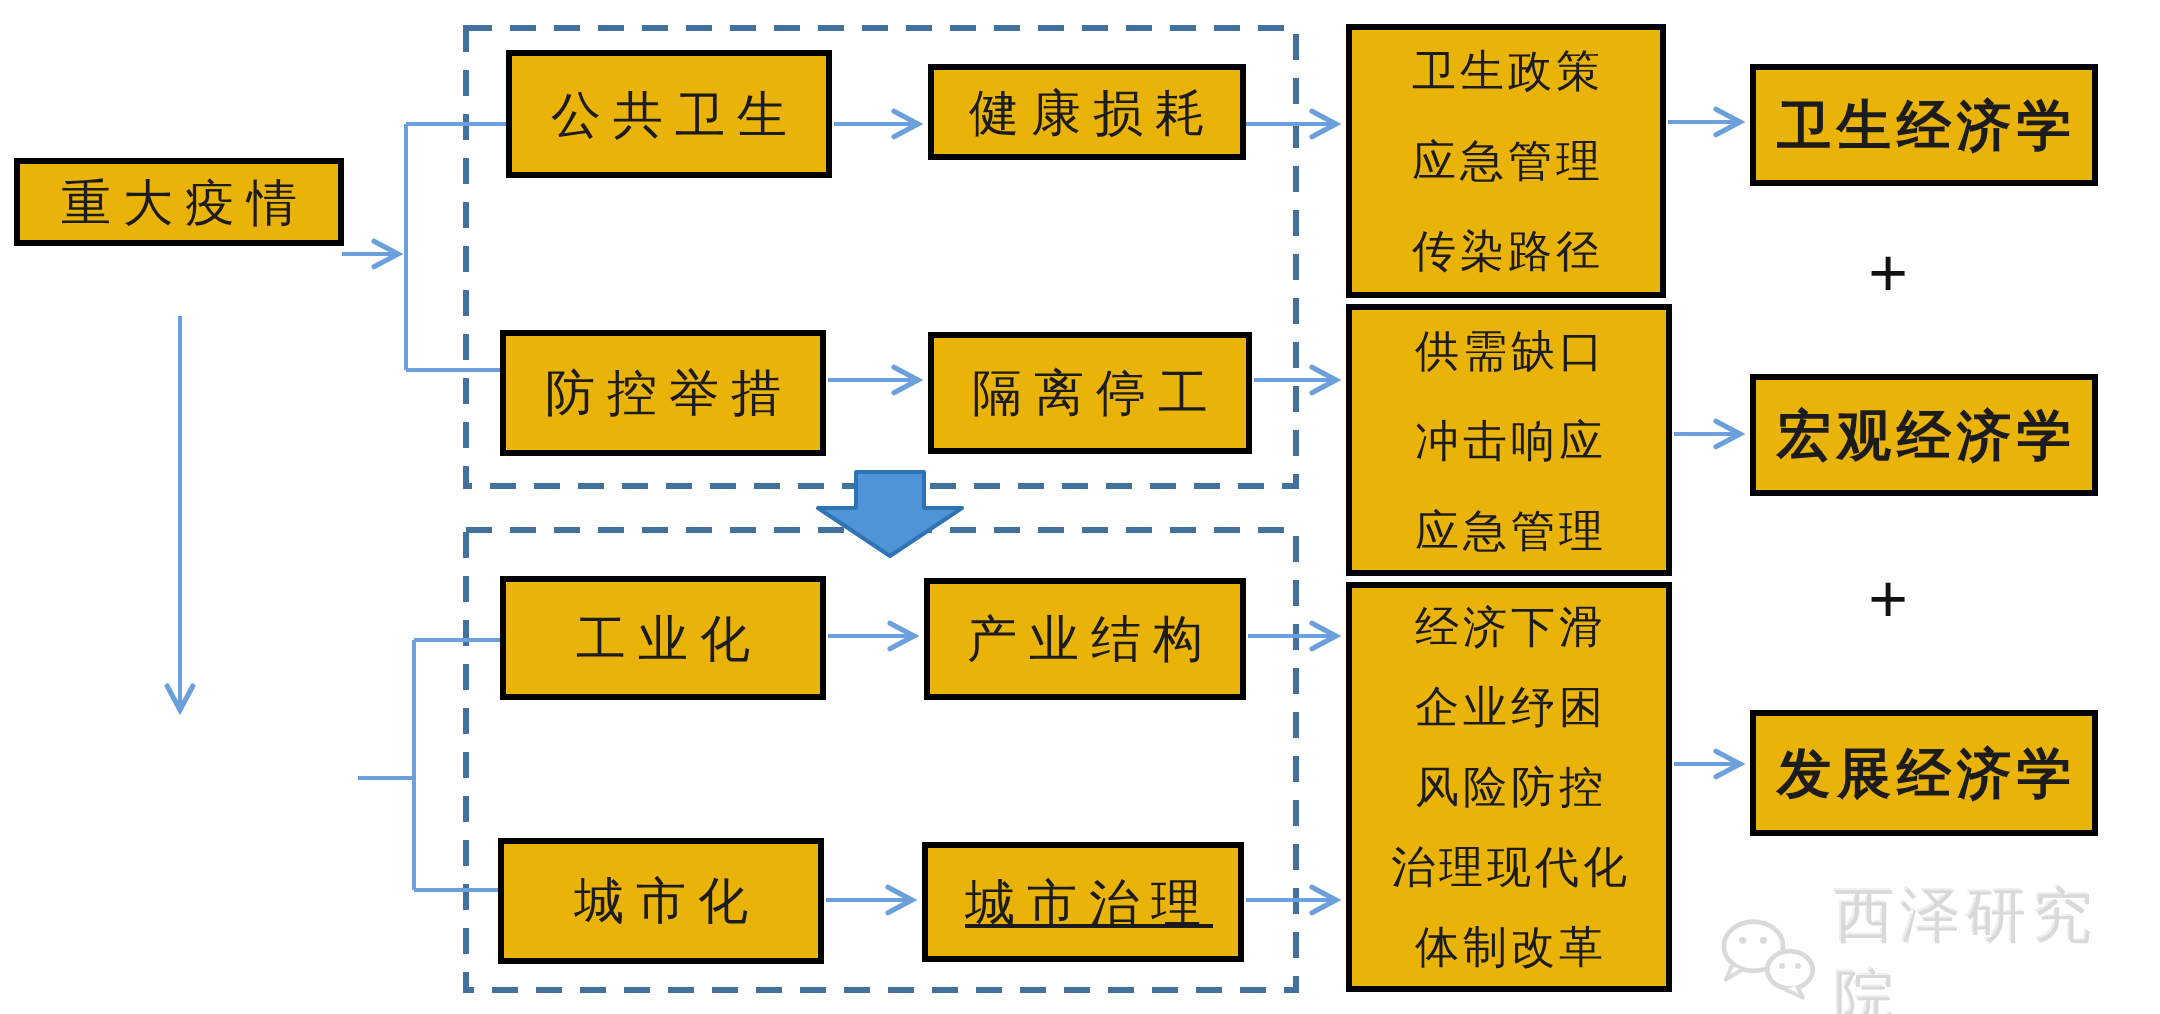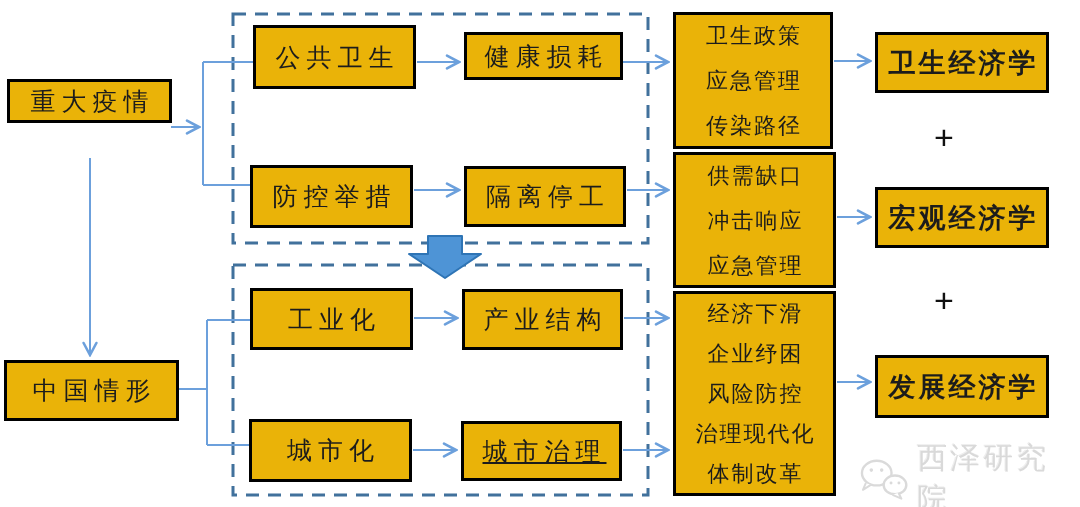--- a/index.html
+++ b/index.html
@@ -95,23 +95,20 @@
     <line x1="834" y1="61" x2="870" y2="61" stroke="#6CA0DC" stroke-width="2" marker-end="url(#ah)"></line>
     <line x1="837" y1="217" x2="870" y2="217" stroke="#6CA0DC" stroke-width="2" marker-end="url(#ah)"></line>
     <line x1="837" y1="382" x2="870" y2="382" stroke="#6CA0DC" stroke-width="2" marker-end="url(#ah)"></line>
 
     <polygon points="428,236 462,236 462,254 481,254 445,278 409,254 428,254" fill="#4E94D6" stroke="#2E74B5" stroke-width="2" stroke-linejoin="round"></polygon>
   </svg>
 
   <div class="box node" style="left:7px; top:79px; width:165px; height:44px;">
     <span>重大疫情</span>
   </div>
-  <div class="box node" style="left:4px; top:360px; width:175px; height:61px;">
-    <span>中国情形</span>
-  </div>
 
   <div class="box node" style="left:253px; top:25px; width:163px; height:64px;">
     <span>公共卫生</span>
   </div>
   <div class="box node" style="left:464px; top:32px; width:159px; height:48px;">
     <span>健康损耗</span>
   </div>
   <div class="box node" style="left:250px; top:165px; width:163px; height:63px;">
     <span>防控举措</span>
   </div>

